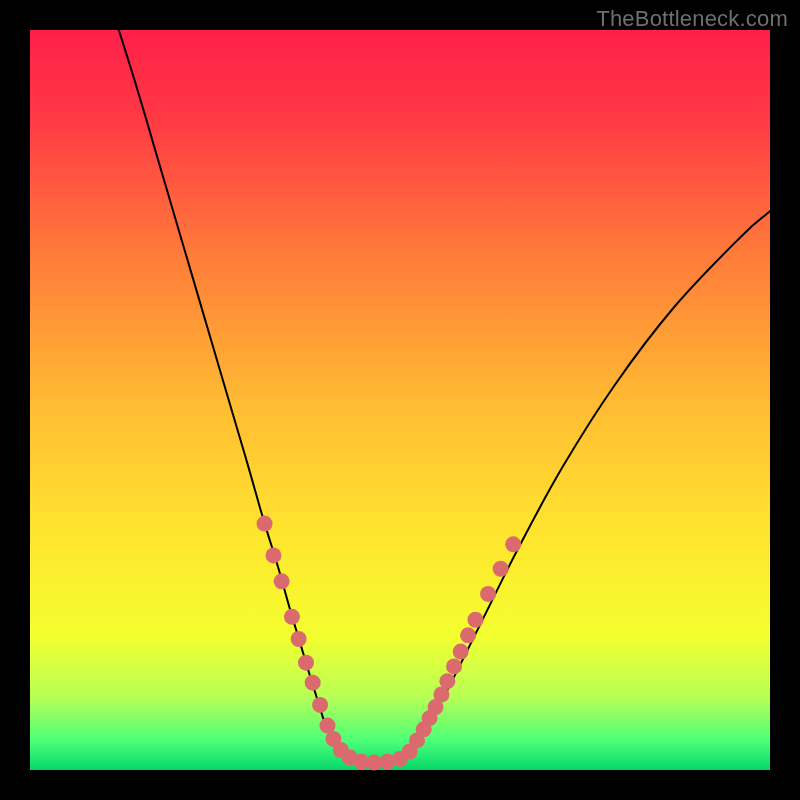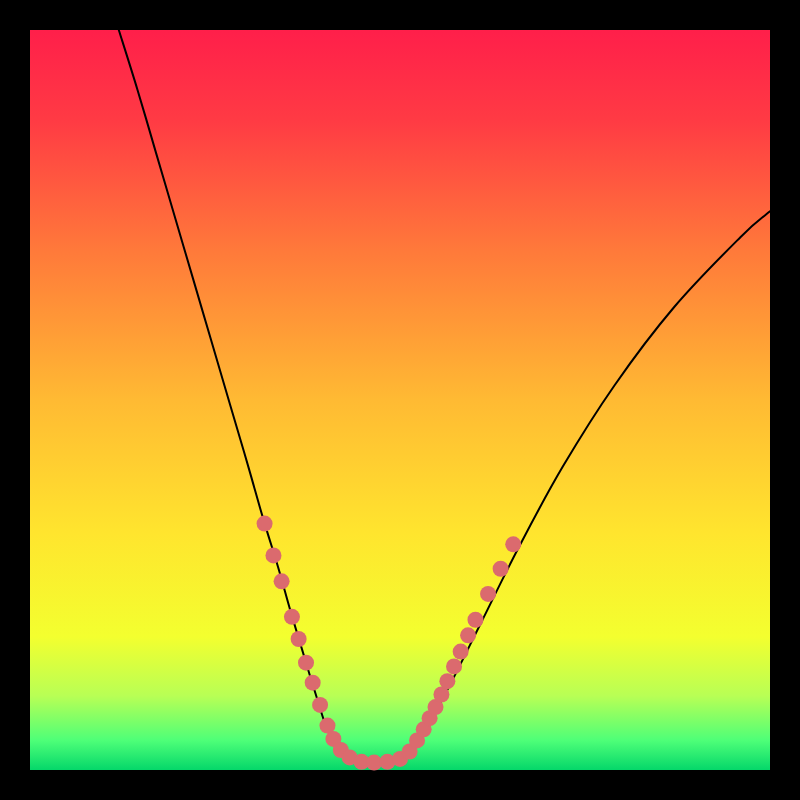--- a/index.html
+++ b/index.html
@@ -40,20 +40,21 @@
     top: 0;
     width: 100%;
     height: 100%;
     overflow: visible;
   }
 </style>
 </head>
 <body>
 
 <div class="frame">
+  <div class="watermark">TheBottleneck.com</div>
   <div class="plot-area" id="plot-area" style="background: linear-gradient(rgb(255, 31, 74) 0%, rgb(255, 58, 68) 12%, rgb(255, 122, 58) 30%, rgb(255, 186, 51) 50%, rgb(255, 229, 46) 68%, rgb(243, 255, 47) 82%, rgb(184, 255, 85) 90%, rgb(78, 255, 120) 96%, rgb(5, 215, 106) 100%);">
     <svg class="curve-layer" id="curve-layer" viewBox="0 0 740 740" preserveAspectRatio="none">
         <path d="M 88.80 0.00 C 92.13 10.66, 100.64 37.22, 107.30 59.20 C 113.96 81.18, 119.14 99.46, 125.80 122.10 C 132.46 144.74, 137.64 162.36, 144.30 185.00 C 150.96 207.64, 156.14 225.26, 162.80 247.90 C 169.46 270.54, 174.64 288.16, 181.30 310.80 C 187.96 333.44, 193.14 351.06, 199.80 373.70 C 206.46 396.34, 212.31 415.95, 218.30 436.60 C 224.29 457.25, 227.77 470.42, 233.10 488.40 C 238.43 506.38, 242.97 519.85, 247.90 536.50 C 252.83 553.15, 256.22 566.25, 260.48 580.90 C 264.74 595.55, 267.85 605.51, 271.58 617.90 C 275.31 630.29, 278.14 639.73, 281.20 649.72 C 284.26 659.71, 286.20 665.81, 288.60 673.40 C 291.00 680.99, 292.26 685.91, 294.52 691.90 C 296.78 697.89, 298.65 702.04, 301.18 706.70 C 303.71 711.36, 305.52 714.07, 308.58 717.80 C 311.64 721.53, 316.47 725.69, 318.20 727.42 C 319.93 729.15, 316.20 726.75, 318.20 727.42 C 320.20 728.09, 325.30 730.19, 329.30 731.12 C 333.30 732.05, 336.40 732.33, 340.40 732.60 C 344.40 732.87, 347.50 732.87, 351.50 732.60 C 355.50 732.33, 358.60 732.05, 362.60 731.12 C 366.60 730.19, 371.70 728.09, 373.70 727.42 C 375.70 726.75, 371.70 729.82, 373.70 727.42 C 375.70 725.02, 380.14 720.49, 384.80 714.10 C 389.46 707.71, 392.94 703.22, 399.60 691.90 C 406.26 680.58, 412.48 669.18, 421.80 651.20 C 431.12 633.22, 439.41 615.98, 451.40 592.00 C 463.39 568.02, 473.75 545.97, 488.40 518.00 C 503.05 490.03, 515.48 465.90, 532.80 436.60 C 550.12 407.30, 564.62 383.84, 584.60 355.20 C 604.58 326.56, 621.16 304.14, 643.80 277.50 C 666.44 250.86, 693.08 224.52, 710.40 207.20 C 727.72 189.88, 734.67 185.96, 740.00 181.30" fill="none" stroke="#000000" stroke-width="2" stroke-linecap="round"></path>
         <circle cx="234.58" cy="493.58" r="8" fill="#db6a6e"></circle>
         <circle cx="243.46" cy="525.40" r="8" fill="#db6a6e"></circle>
         <circle cx="251.60" cy="551.30" r="8" fill="#db6a6e"></circle>
         <circle cx="261.96" cy="586.82" r="8" fill="#db6a6e"></circle>
         <circle cx="268.62" cy="609.02" r="8" fill="#db6a6e"></circle>
         <circle cx="276.02" cy="632.70" r="8" fill="#db6a6e"></circle>
         <circle cx="282.68" cy="652.68" r="8" fill="#db6a6e"></circle>

